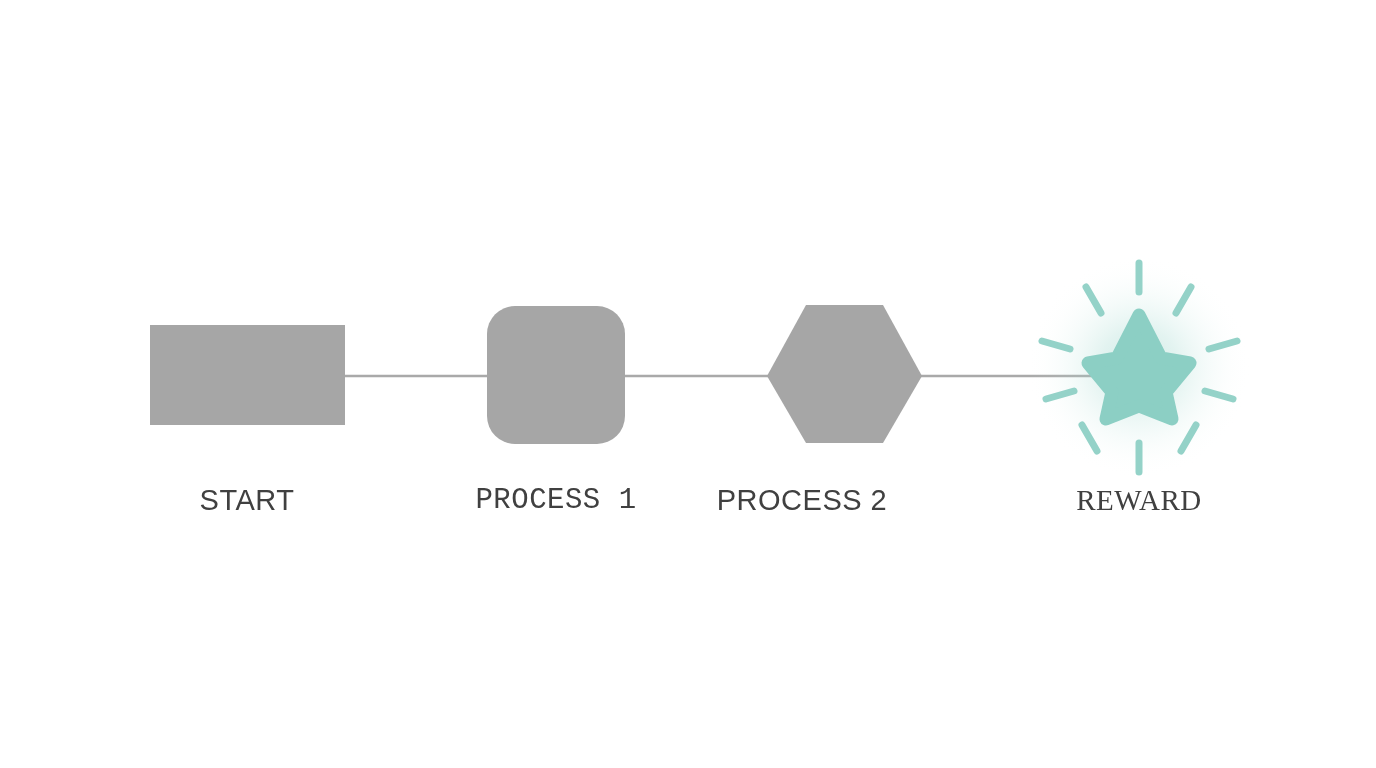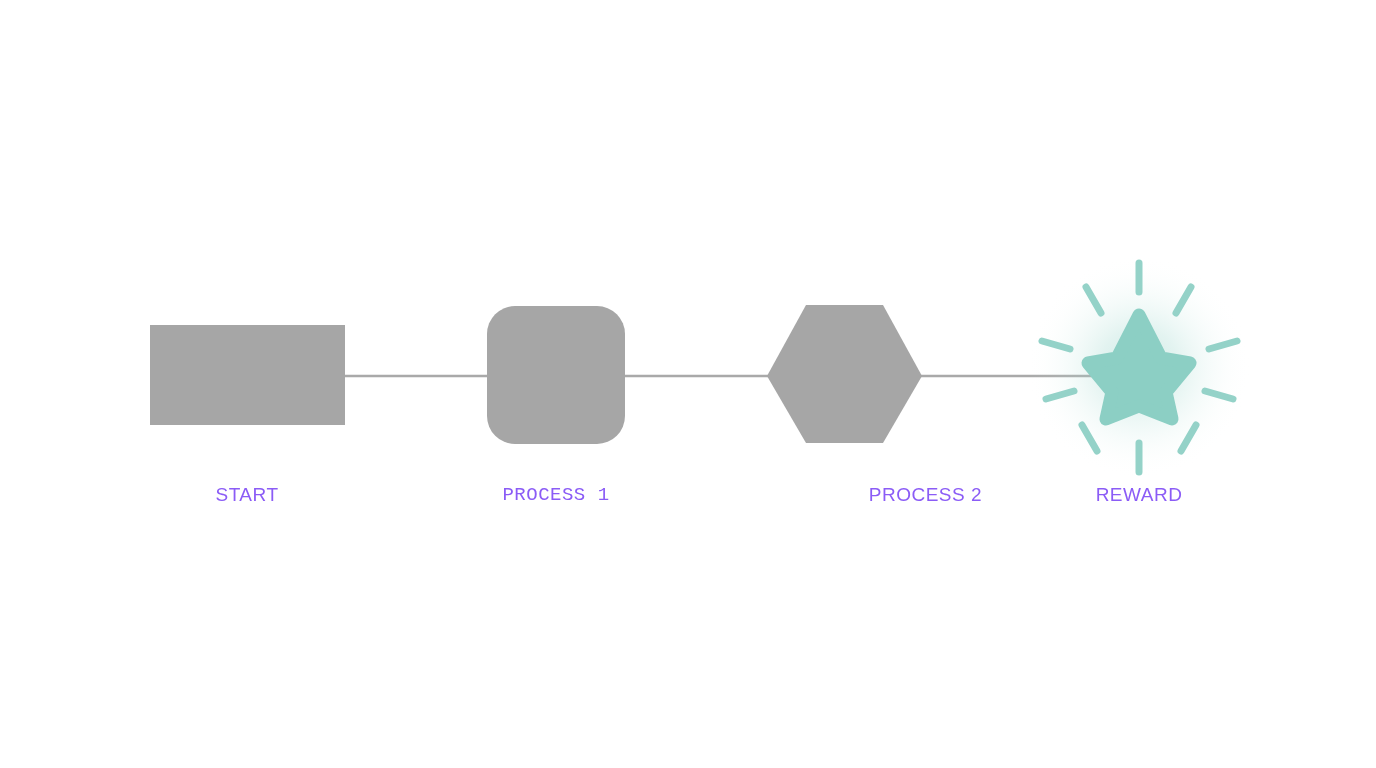--- a/index.html
+++ b/index.html
@@ -21,32 +21,32 @@
     left: 0;
     top: 0;
     width: 1376px;
     height: 768px;
   }
 
   .node-label {
     position: absolute;
     text-align: center;
     font-family: "Liberation Sans", sans-serif;
-    font-size: 19px;
+    font-size: 29px;
     font-weight: 400;
     letter-spacing: 0.5px;
-    color: #8b5cf6;
+    color: #404040;
     white-space: nowrap;
     -webkit-font-smoothing: antialiased;
   }
 
   #label-start    { left: 147px;  top: 484px; width: 200px; }
   #label-process1 { left: 456px;  top: 484px; width: 200px; font-family: Liberation Mono, monospace; }
-  #label-process2 { left: 782px;  top: 484px; width: 200px; text-align: right; }
-  #label-reward   { left: 1039px; top: 484px; width: 200px; }
+  #label-process2 { left: 702px;  top: 484px; width: 200px; }
+  #label-reward   { left: 1039px; top: 484px; width: 200px; font-family: Liberation Serif, serif; }
 </style>
 </head>
 <body>
 
 <svg id="diagram-canvas" viewBox="0 0 1376 768" xmlns="http://www.w3.org/2000/svg">
   <defs>
     <radialGradient id="star-glow-grad" cx="50%" cy="50%" r="50%">
       <stop offset="0%" stop-color="#8CCFC4" stop-opacity="0.42"></stop>
       <stop offset="35%" stop-color="#9BD5CB" stop-opacity="0.28"></stop>
       <stop offset="62%" stop-color="#BCE4DC" stop-opacity="0.14"></stop>

